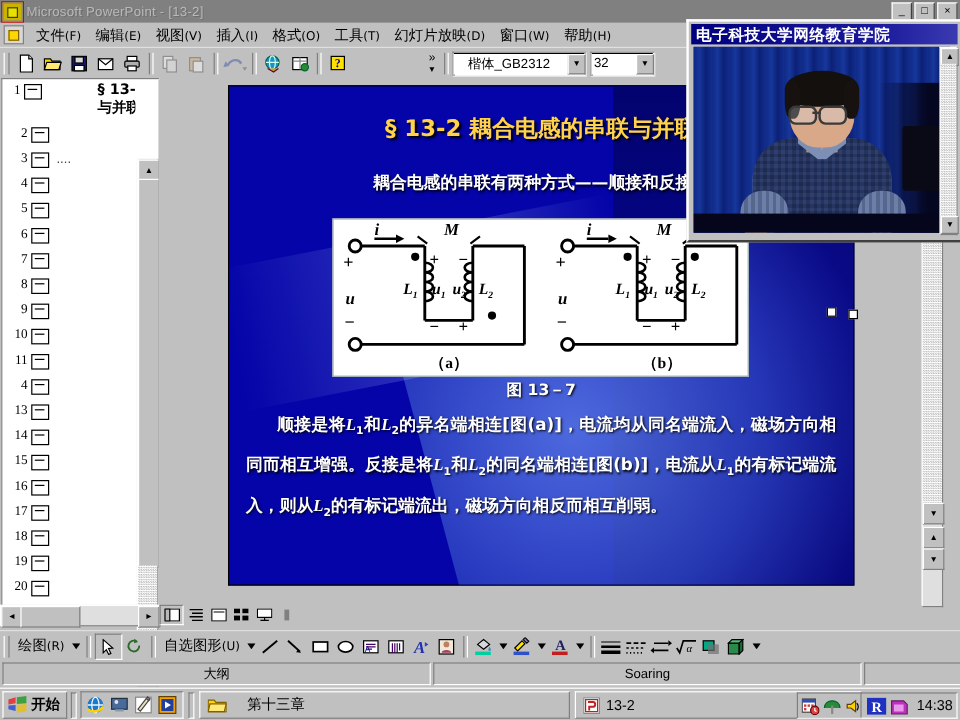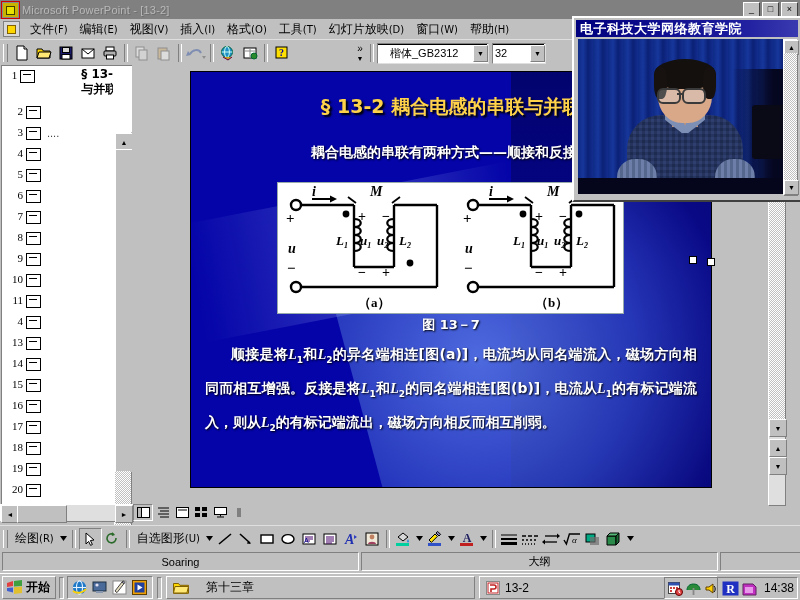--- a/index.html
+++ b/index.html
@@ -752,22 +752,22 @@
         </svg>
     </div>
     <div class="dbtn" style="width:11px">
       <svg width="7" height="5" viewBox="0 0 7 5">
           <path d="M0 0h7L3.5 5z" fill="#000"></path>
         </svg>
     </div>
   </div>
 
   <div class="statusbar">
+    <div class="stcell" style="flex:0 0 355px;">大纲</div>
     <div class="stcell" style="flex:0 0 355px;">Soaring</div>
-    <div class="stcell" style="flex:0 0 355px;">大纲</div>
     <div class="stcell" style="flex:1;"></div>
   </div>
 
   <div class="taskbar">
     <div class="startbtn out">
       <span style="display:inline-block;width:17px;height:15px;margin-right:3px;">
         <svg width="17" height="15" viewBox="0 0 17 15">
             <g>
               <path d="M1 3l6-2v5l-6 1z" fill="#e04040"></path>
               <path d="M8 1l8-1v6l-8 .6z" fill="#40a040"></path>

